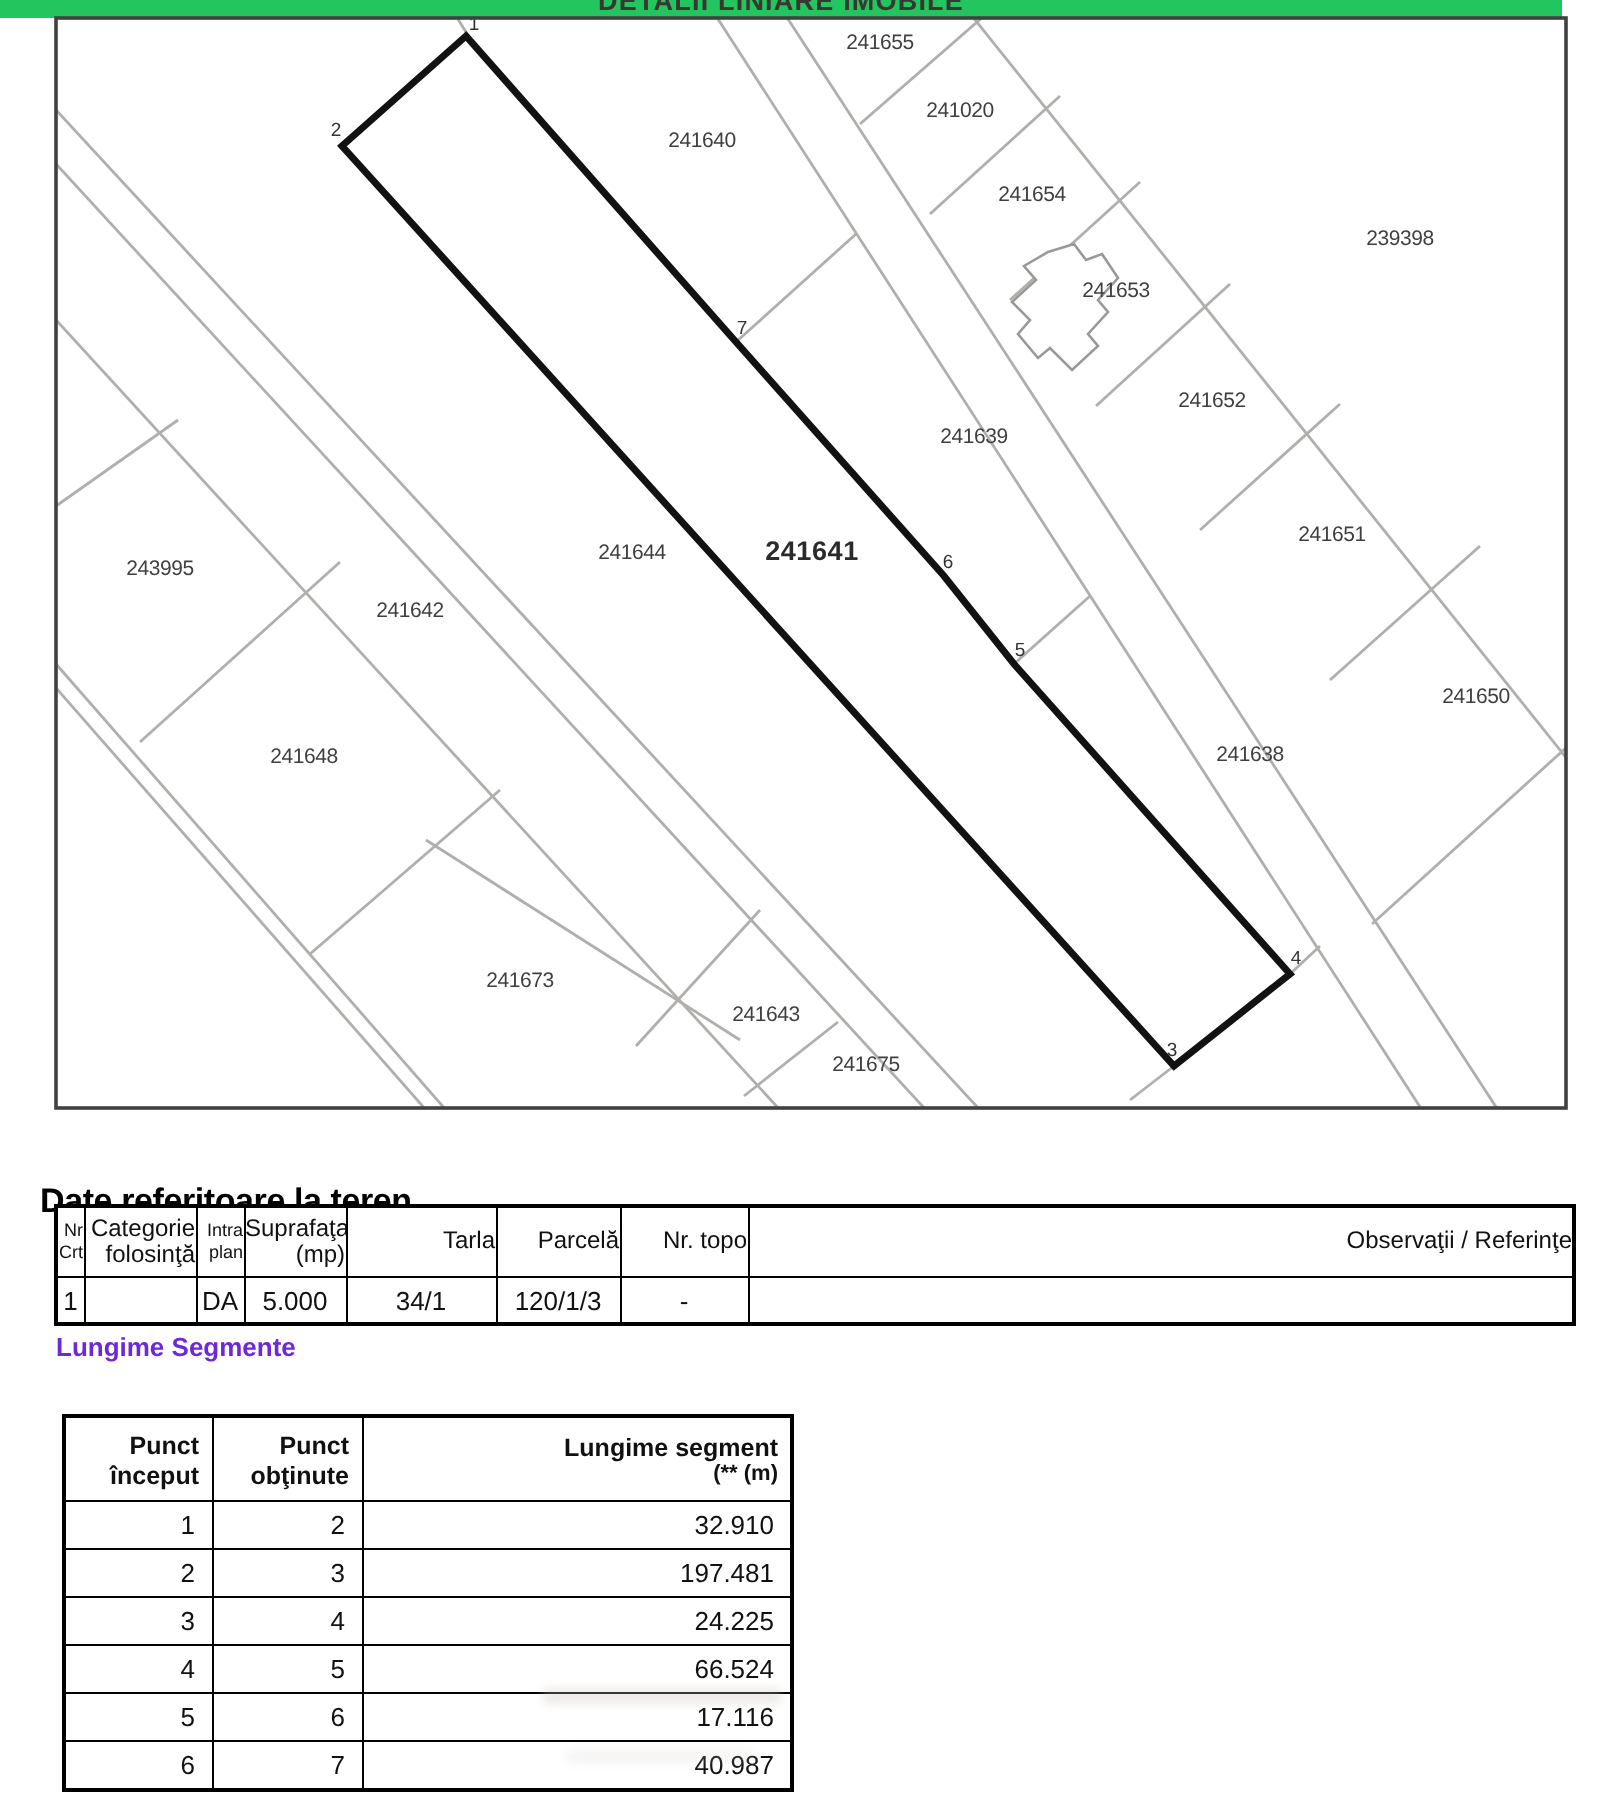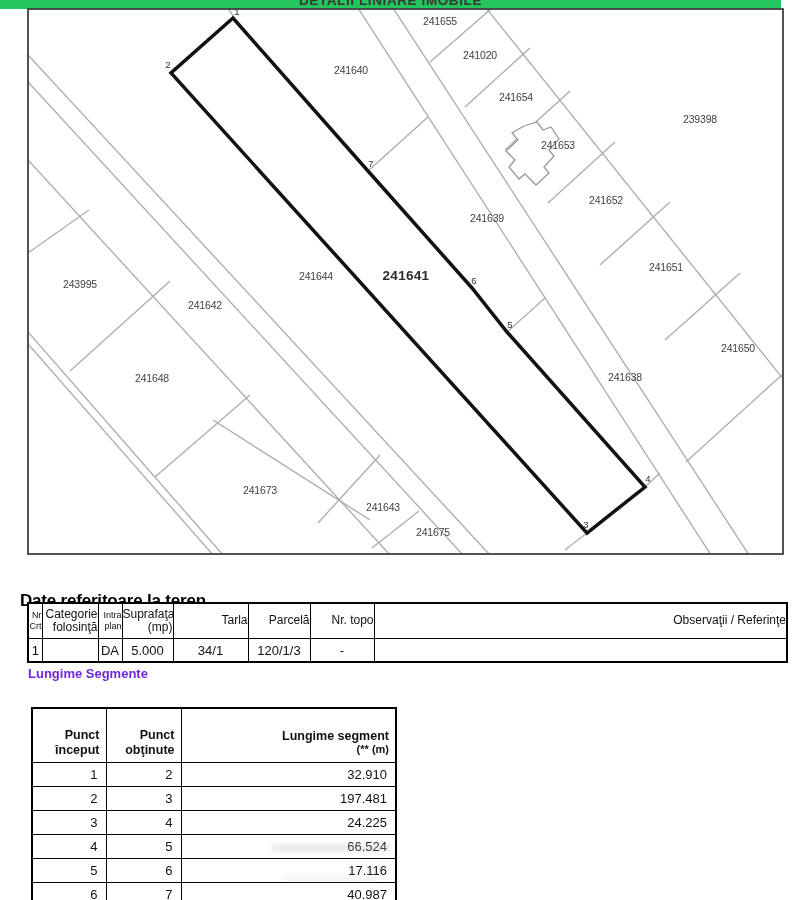--- a/index.html
+++ b/index.html
@@ -24,21 +24,21 @@
   .t2{position:absolute;left:31px;top:707px;}
   table{border-collapse:collapse;table-layout:fixed;background:#fff;}
   .t1 table{width:759px;border:2px solid #000;}
   .t2 table{width:364px;border:2px solid #000;}
   .t1 th,.t1 td,.t2 th,.t2 td{border:1px solid #000;overflow:hidden;}
   .t1 th{font-weight:normal;font-size:12px;line-height:1.12;text-align:right;vertical-align:middle;
         height:34px;padding:0;color:#111;}
   .t1 th.sm{font-size:9px;line-height:1.2;}
   .t1 td{font-size:13px;text-align:center;height:22px;padding:0;color:#111;}
   .t2 th{font-weight:bold;font-size:12.5px;text-align:right;vertical-align:middle;height:35px;
-        padding:16px 6px 2px 0;line-height:1.18;color:#111;}
+        padding:4px 6px 2px 0;line-height:1.18;color:#111;}
   .t2 th .u2{font-size:11px;font-weight:bold;}
   .t2 td{font-size:13px;text-align:right;height:23px;padding:0 8px 0 0;color:#111;}
   .wm{position:absolute;background:#c9c2bd;border-radius:3px;}
   .wm1{left:271px;top:844px;width:120px;height:8px;opacity:.32;filter:blur(2px);}
   .wm2{left:283px;top:875px;width:95px;height:7px;opacity:.16;filter:blur(2px);}
 </style>
 </head>
 <body>
 
 <div class="page">

